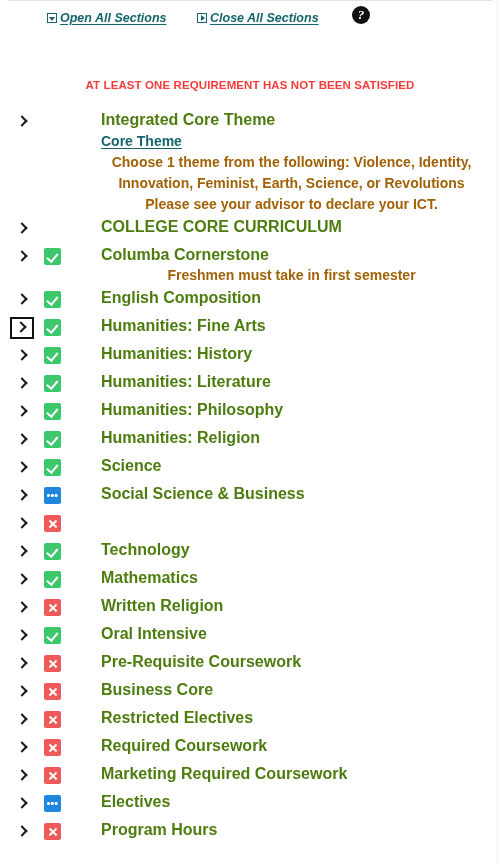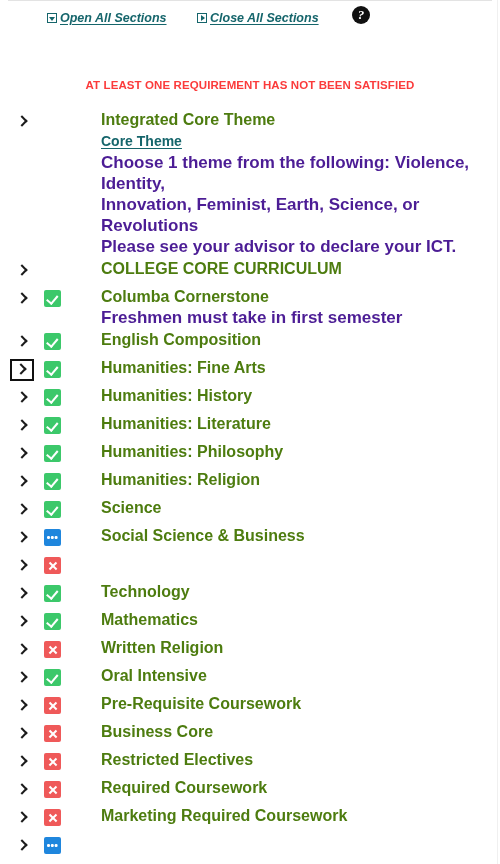--- a/index.html
+++ b/index.html
@@ -241,25 +241,26 @@
   .req-link {
     font-size: 14px;
     font-weight: bold;
     color: #15656b;
     text-underline-offset: 2px;
     line-height: 22px;
     display: block;
     cursor: pointer;
   }
   .req-note {
-    font-size: 17px;
+    font-size: 14px;
     font-weight: bold;
-    color: #4c1d95;
+    color: #a16207;
     line-height: 21px;
     display: block;
+    text-align: center;
   }
 </style>
 </head>
 <body>
 
 <div id="page">
 
   <div class="top-rule"></div>
   <div class="right-rule"></div>
 
@@ -514,20 +515,23 @@
           <span class="req-title">Marketing Required Coursework</span>
         </div>
       </div>
       <div class="req-row">
         <div class="chev-cell">
           <span class="chev"></span>
         </div>
         <div class="status-cell">
           <span class="status-icon inprogress"></span>
         </div>
+        <div class="text-cell">
+          <span class="req-title">Electives</span>
+        </div>
       </div>
       <div class="req-row">
         <div class="chev-cell">
           <span class="chev"></span>
         </div>
         <div class="status-cell">
           <span class="status-icon incomplete"></span>
         </div>
         <div class="text-cell">
           <span class="req-title">Program Hours</span>

